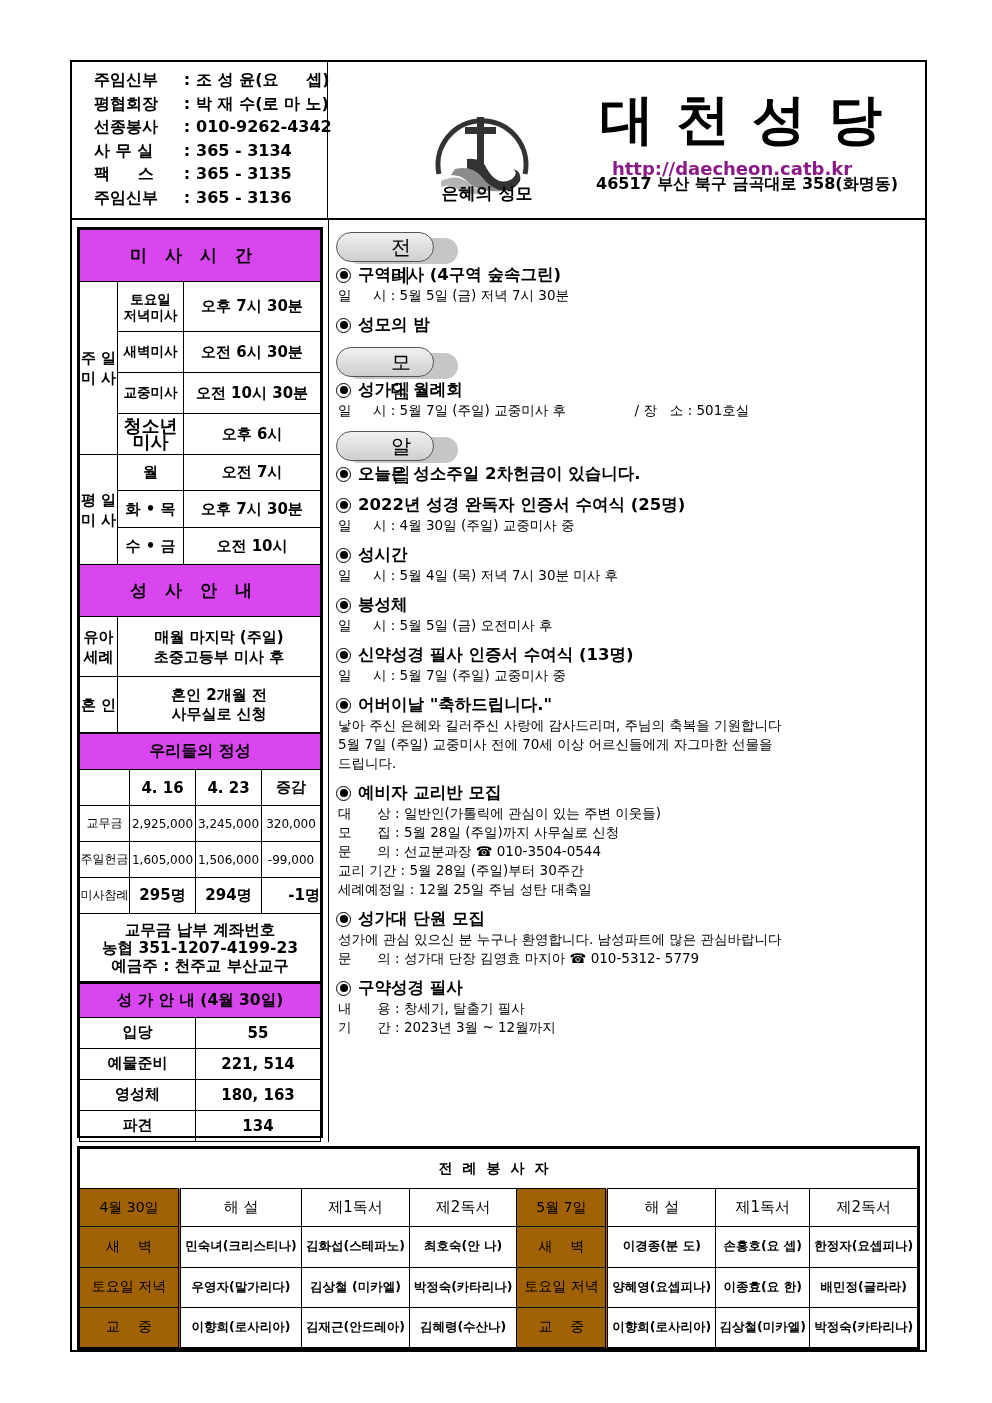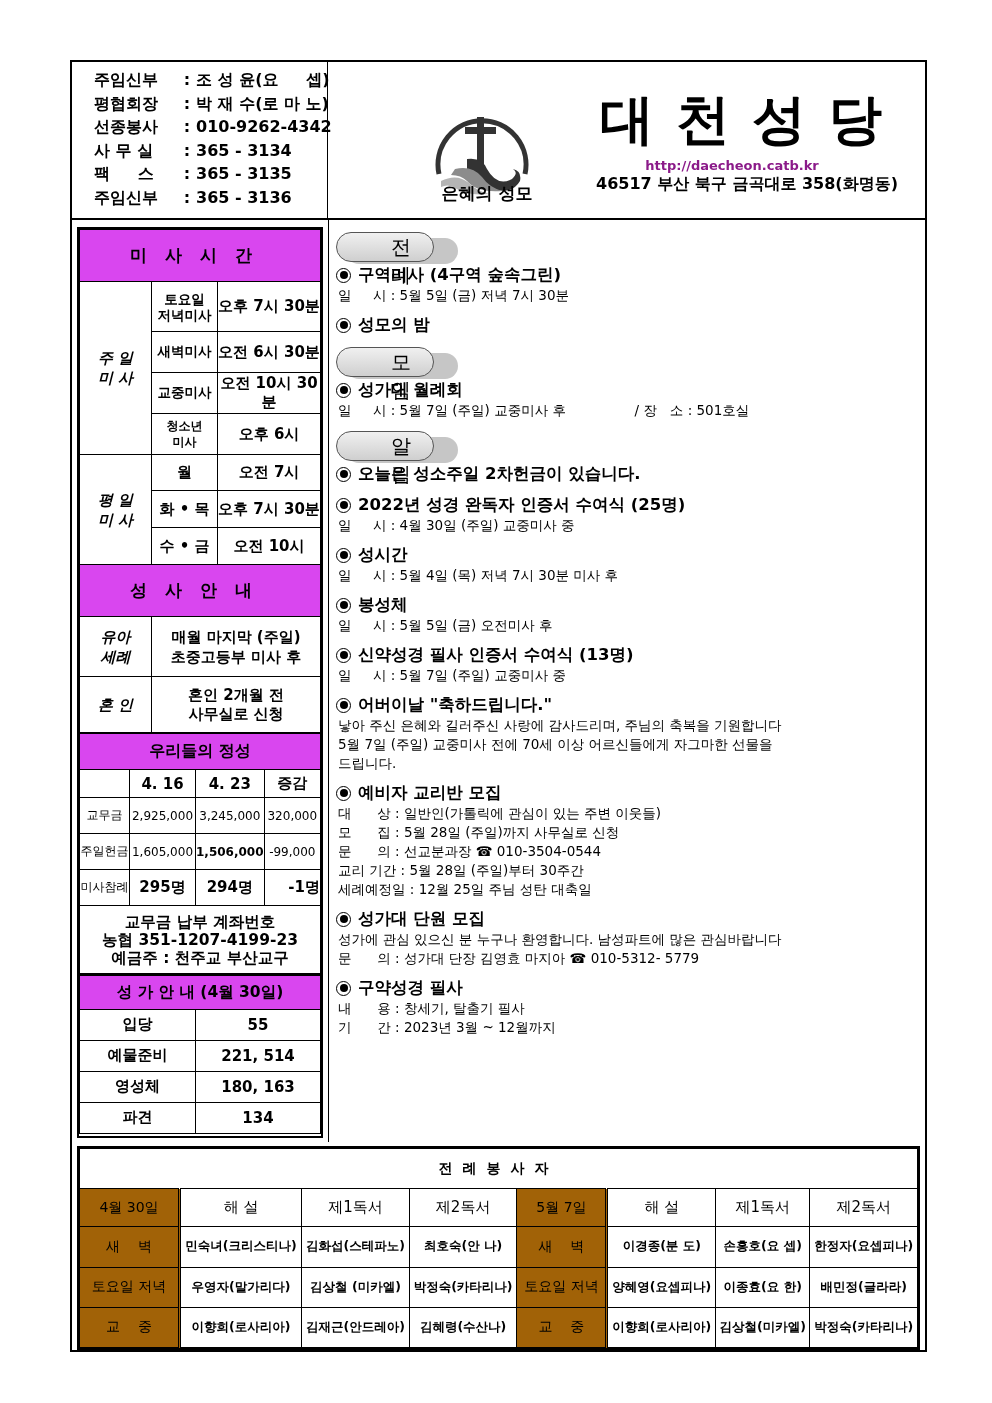--- a/index.html
+++ b/index.html
@@ -14,30 +14,30 @@
     
     .header { position: absolute; left: 0; top: 0; width: 853px; height: 158px; border-bottom: 2px solid #000; }
     .info { position: absolute; left: 22px; top: 6px; font-size: 16px; font-weight: bold; line-height: 23.5px; }
     .info-row { display: flex; white-space: pre; }
     .info-label { width: 84px; display: inline-block; letter-spacing: 0px; }
     .info-sep { width: 18px; display: inline-block; text-align: center; }
     .header-divider { position: absolute; left: 255px; top: 0; width: 1px; height: 158px; background: #000; }
     .logo { position: absolute; left: 355px; top: 22px; width: 110px; height: 130px; }
     .logo-caption { position: absolute; left: 355px; top: 120px; width: 120px; font-size: 17px; font-weight: bold; text-align: center; }
     .title { position: absolute; left: 515px; top: 22px; width: 330px; font-size: 54px; font-weight: bold; letter-spacing: 22px; text-align: center; font-family: "DejaVu Sans", sans-serif; }
-    .url { position: absolute; left: 535px; top: 96px; width: 250px; font-size: 13px; color: #8b1a89; text-align: center; font-weight: bold; }
+    .url { position: absolute; left: 535px; top: 96px; width: 250px; font-size: 18px; color: #8b1a89; text-align: center; font-weight: bold; }
     .address { position: absolute; left: 505px; top: 112px; width: 340px; font-size: 16px; font-weight: bold; text-align: center; }
 
     
     .left { position: absolute; left: 5px; top: 165px; width: 246px; height: 911px; border: 2px solid #000; }
     .left table { border-collapse: collapse; width: 100%; }
     .left td { border: 1px solid #000; text-align: center; font-weight: bold; font-size: 15px; }
     .gray { background: #d946ef; }
     .sec-head { height: 52px; font-size: 17px !important; letter-spacing: 18px; }
-    .vcol { width: 72px; line-height: 20px; font-style: italic; }
+    .vcol { width: 38px; line-height: 20px; }
     .small { font-size: 12px !important; margin-left: 12px; }
 
     .vline { position: absolute; left: 256px; top: 158px; width: 1px; height: 922px; background: #000; }
 
     
     .right { position: absolute; left: 262px; top: 168px; width: 590px; }
     .pill-wrap { position: relative; height: 34px; margin-bottom: 0px; }
     .pill-shadow { position: absolute; left: 12px; top: 8px; width: 112px; height: 26px; border-radius: 14px; background: #c6c6c6; }
     .pill {
       position: absolute; left: 2px; top: 2px; width: 98px; height: 30px; border-radius: 15px;
@@ -105,21 +105,21 @@
       </tr>
       <tr style="height:41px">
         <td style="font-size:13.5px">새벽미사</td>
         <td>오전 6시 30분</td>
       </tr>
       <tr style="height:41px">
         <td style="font-size:13.5px">교중미사</td>
         <td>오전 10시 30분</td>
       </tr>
       <tr style="height:41px">
-        <td style="white-space:pre; font-size:12px; line-height:16px">청소년
+        <td style="white-space:pre; font-size:18px; line-height:16px">청소년
 미사</td>
         <td>오후 6시</td>
       </tr>
       <tr style="height:36px">
         <td rowspan="3" class="vcol" style="white-space:pre">평 일
 미 사</td>
         <td>월</td>
         <td>오전 7시</td>
       </tr>
       <tr style="height:37px">
@@ -145,36 +145,36 @@
 사무실로 신청</td>
       </tr>
     </tbody>
       </table>
 
     <table>
       <tbody>
           <tr>
             <td colspan="4" class="gray" style="height:36px; font-size:16px">우리들의 정성</td>
           </tr>
-      <tr style="height:28px">
+      <tr style="height:36px">
         <td style="width:50px"></td>
         <td style="width:66px">4. 16</td>
         <td style="width:66px">4. 23</td>
         <td>증감</td>
       </tr>
       <tr style="height:36px">
         <td class="small" style="font-weight:normal">교무금</td>
         <td class="small" style="font-weight:normal">2,925,000</td>
         <td class="small" style="font-weight:normal">3,245,000</td>
         <td class="small" style="font-weight:normal">320,000</td>
       </tr>
       <tr style="height:36px">
         <td class="small" style="font-weight:normal">주일헌금</td>
         <td class="small" style="font-weight:normal">1,605,000</td>
-        <td class="small" style="font-weight:bold">1,506,000</td>
+        <td class="small" style="font-weight:normal">1,506,000</td>
         <td class="small" style="font-weight:normal">-99,000</td>
       </tr>
       <tr style="height:36px">
         <td class="small" style="font-weight:normal">미사참례</td>
         <td>295명</td>
         <td>294명</td>
         <td style="text-align:right">-1명</td>
       </tr>
       <tr style="height:68px">
         <td colspan="4" style="font-size:15.5px; line-height:18px">

